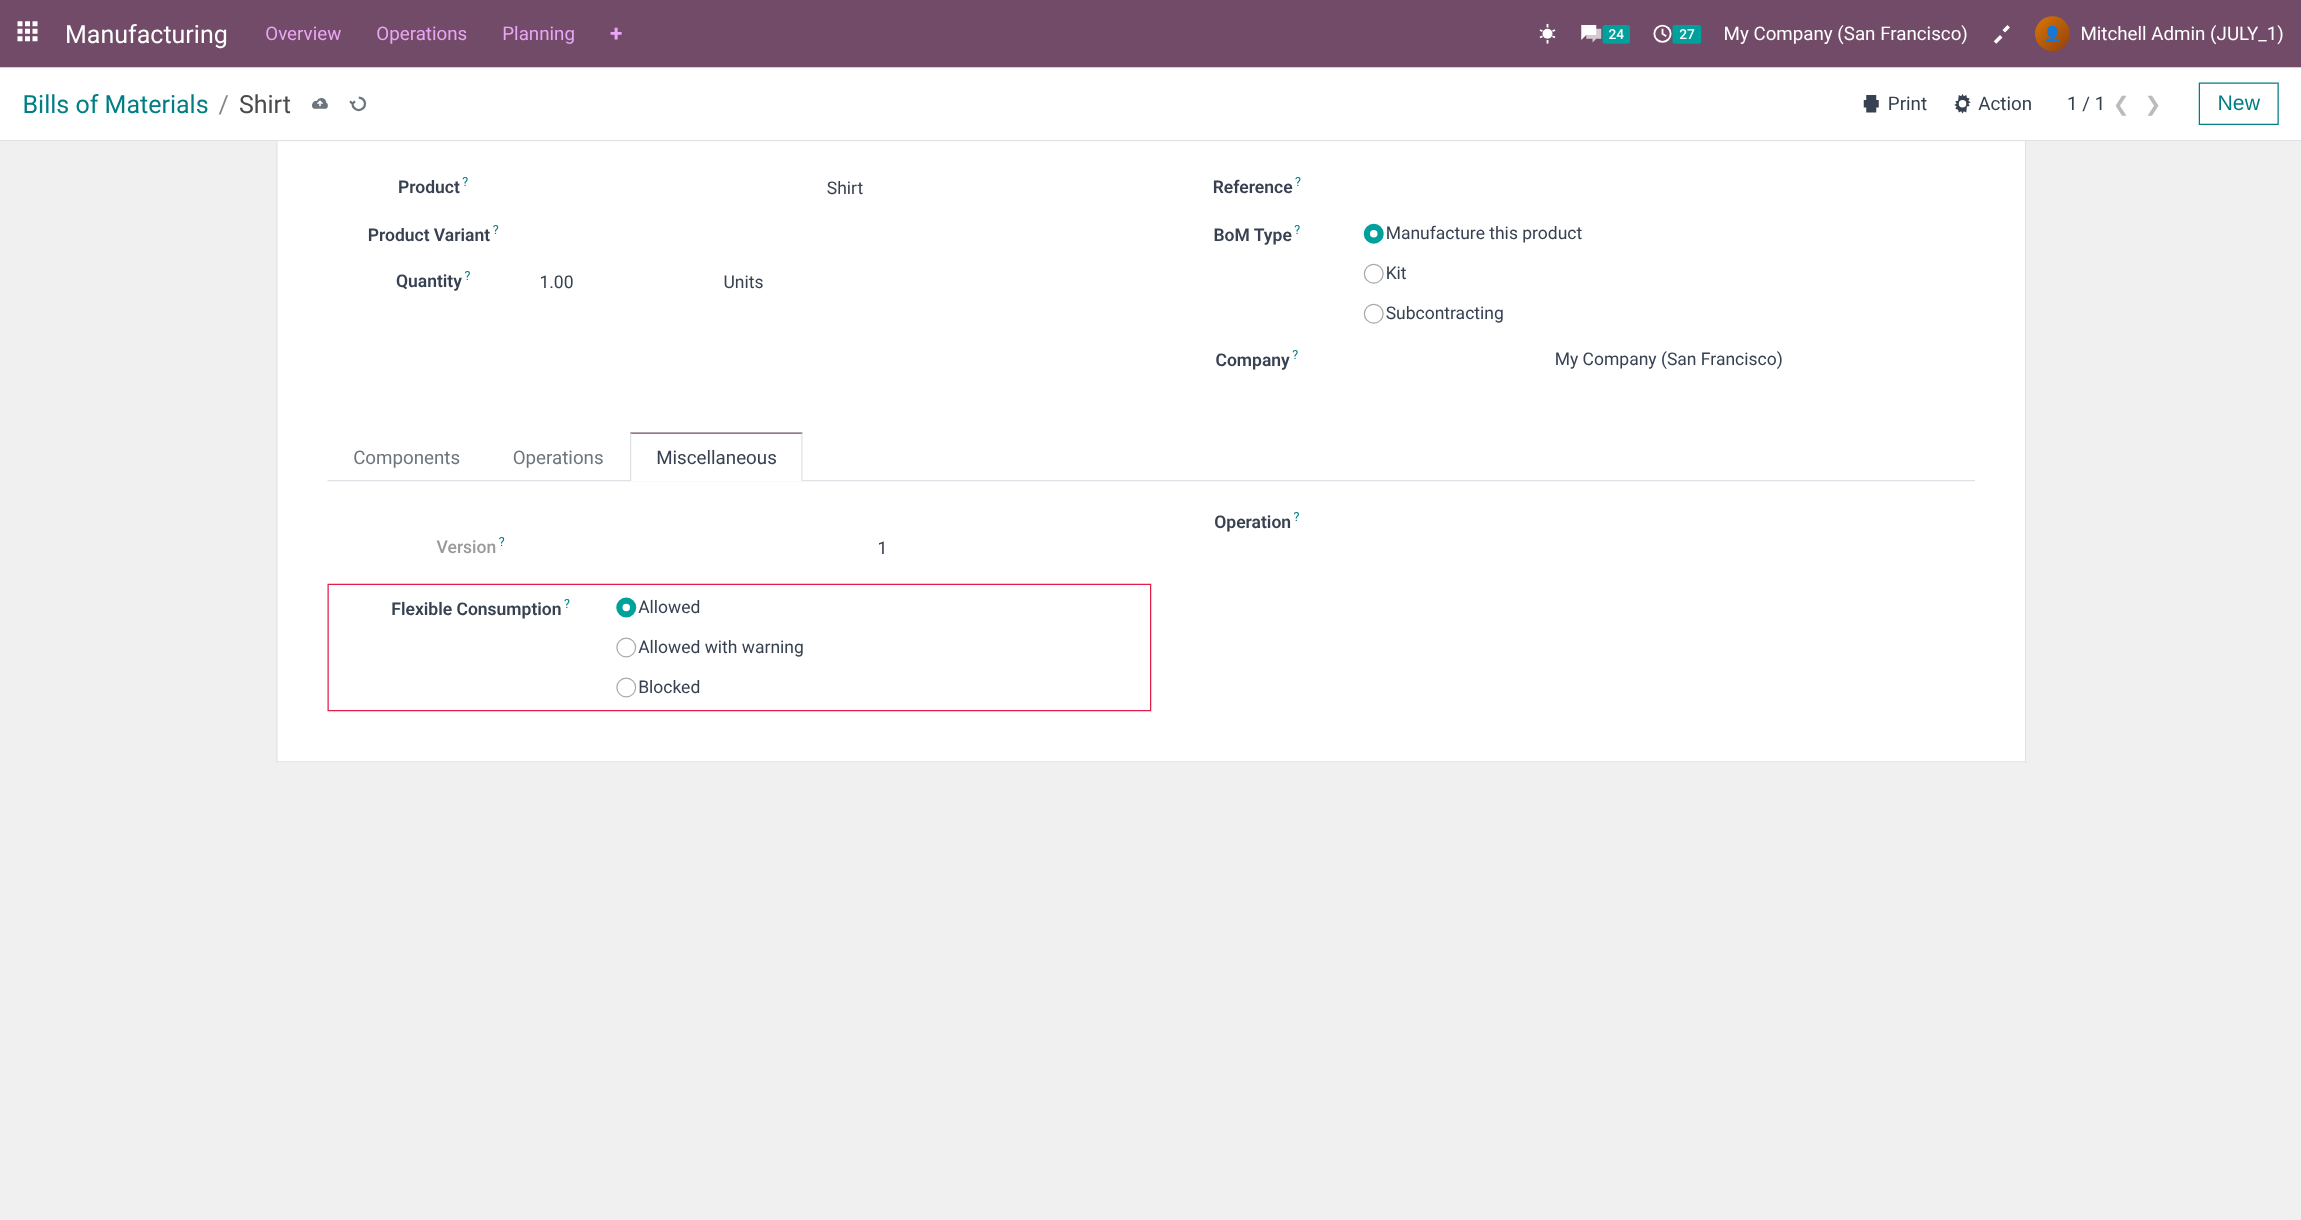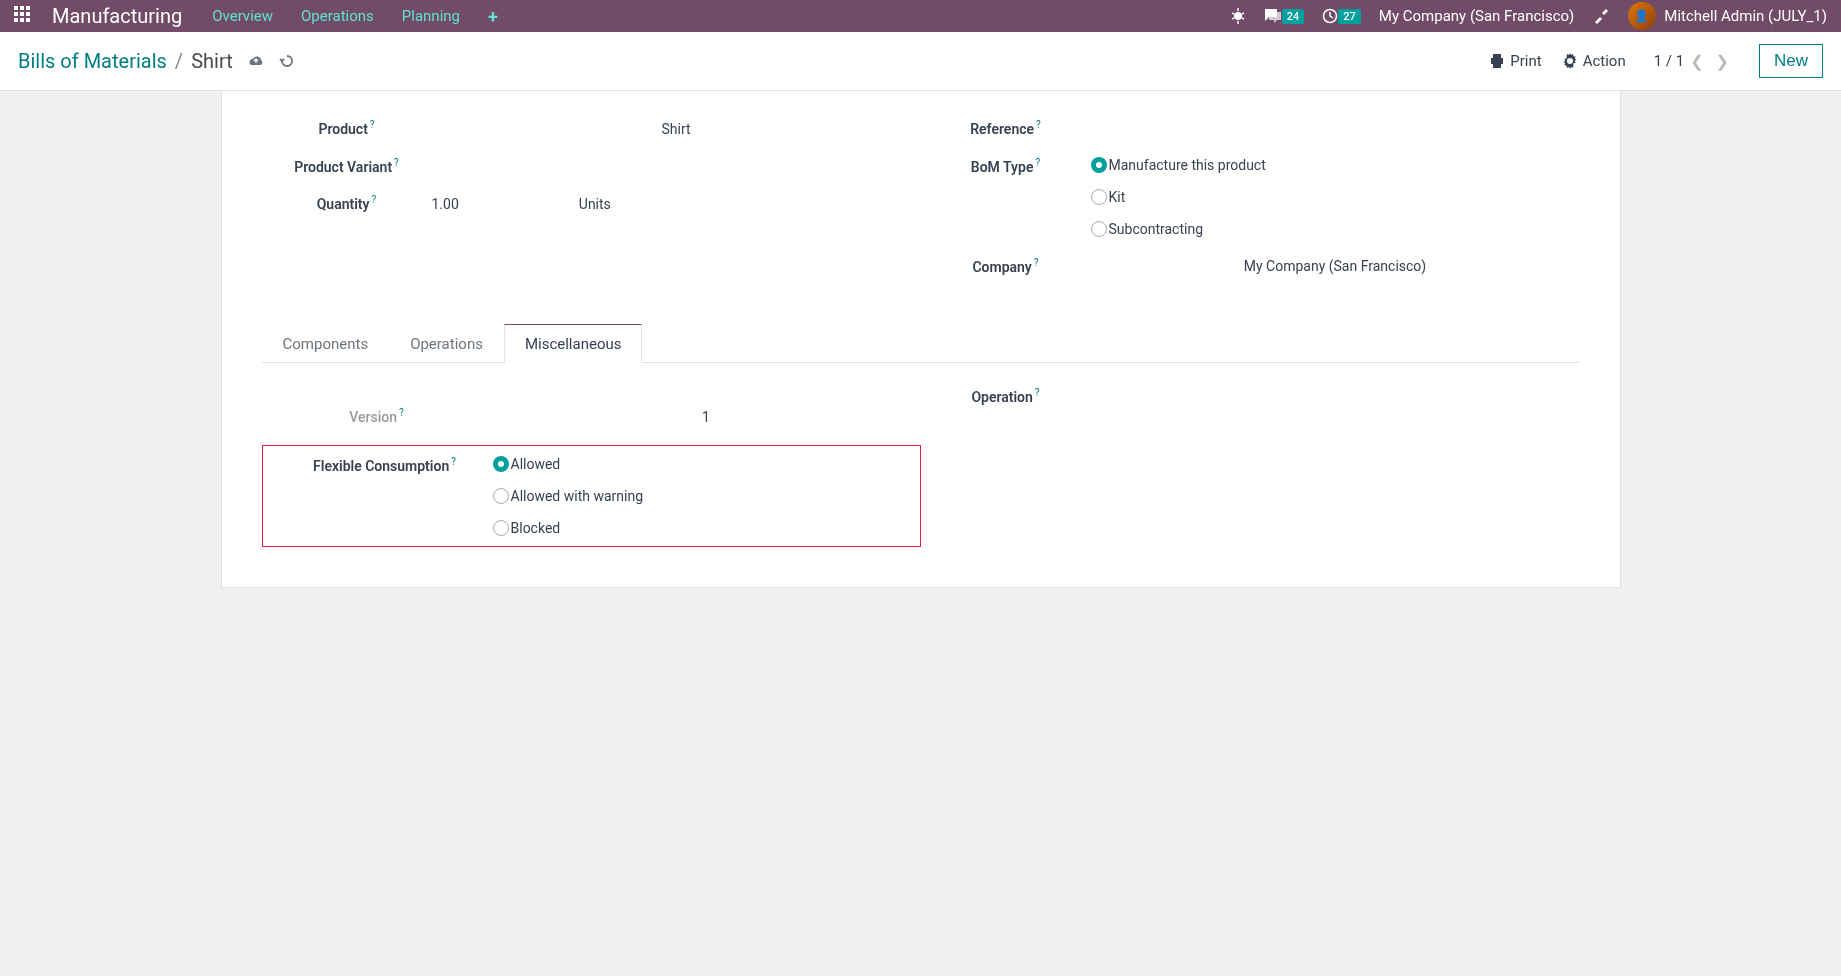--- a/index.html
+++ b/index.html
@@ -1,21 +1,21 @@
 <!DOCTYPE html>
 <html><head>
 <meta charset="utf-8">
 <style>
 * { box-sizing: border-box; margin: 0; padding: 0; }
 body { font-family: -apple-system, BlinkMacSystemFont, "Segoe UI", Roboto, "Helvetica Neue", Arial, sans-serif; background: #f0f0f0; color: #374151; font-size: 14px; }
-.topbar { background: #714B67; color: #fff; display: flex; align-items: center; height: 32px; padding: 0 14px; }
+.topbar { background: #714B67; color: #fff; display: flex; align-items: center; height: 54px; padding: 0 14px; }
 .topbar .apps-icon { width: 20px; height: 20px; display: grid; grid-template-columns: repeat(3,4px); grid-template-rows: repeat(3,4px); gap: 2px; margin-right: 18px; cursor:pointer; }
 .topbar .apps-icon span { background: #fff; }
 .topbar .app-title { font-size: 20px; font-weight: 400; margin-right: 30px; }
-.topbar .nav-item { color: #5eead4; opacity: 0.95; margin-right: 28px; font-size: 15px; cursor:pointer; }
+.topbar .nav-item { color: #f0abfc; opacity: 0.95; margin-right: 28px; font-size: 15px; cursor:pointer; }
 .topbar .spacer { flex: 1; }
 .topbar .right-item { display: flex; align-items: center; margin-left: 18px; cursor:pointer; font-size: 15px; }
 .badge { background: #00A09D; color: #fff; font-size: 11px; padding: 1px 5px; border-radius: 2px; margin-left: 0; font-weight:500; }
 .avatar { width: 28px; height: 28px; border-radius: 50%; background: linear-gradient(135deg,#d97706,#92400e); margin-right: 8px; display:flex; align-items:center; justify-content:center; font-size:12px; }
 .control-panel { background: #fff; border-bottom: 1px solid #dee2e6; padding: 12px 18px; display: flex; align-items: center; }
 .breadcrumb { font-size: 20px; display: flex; align-items: center; gap: 8px; }
 .breadcrumb .link { color: #017E84; cursor:pointer; }
 .breadcrumb .sep { color: #888; }
 .breadcrumb .current { color: #4a4a4a; font-weight: 400; }
 .cp-icon { color: #6c757d; margin-left: 14px; cursor:pointer; font-size: 16px; }

